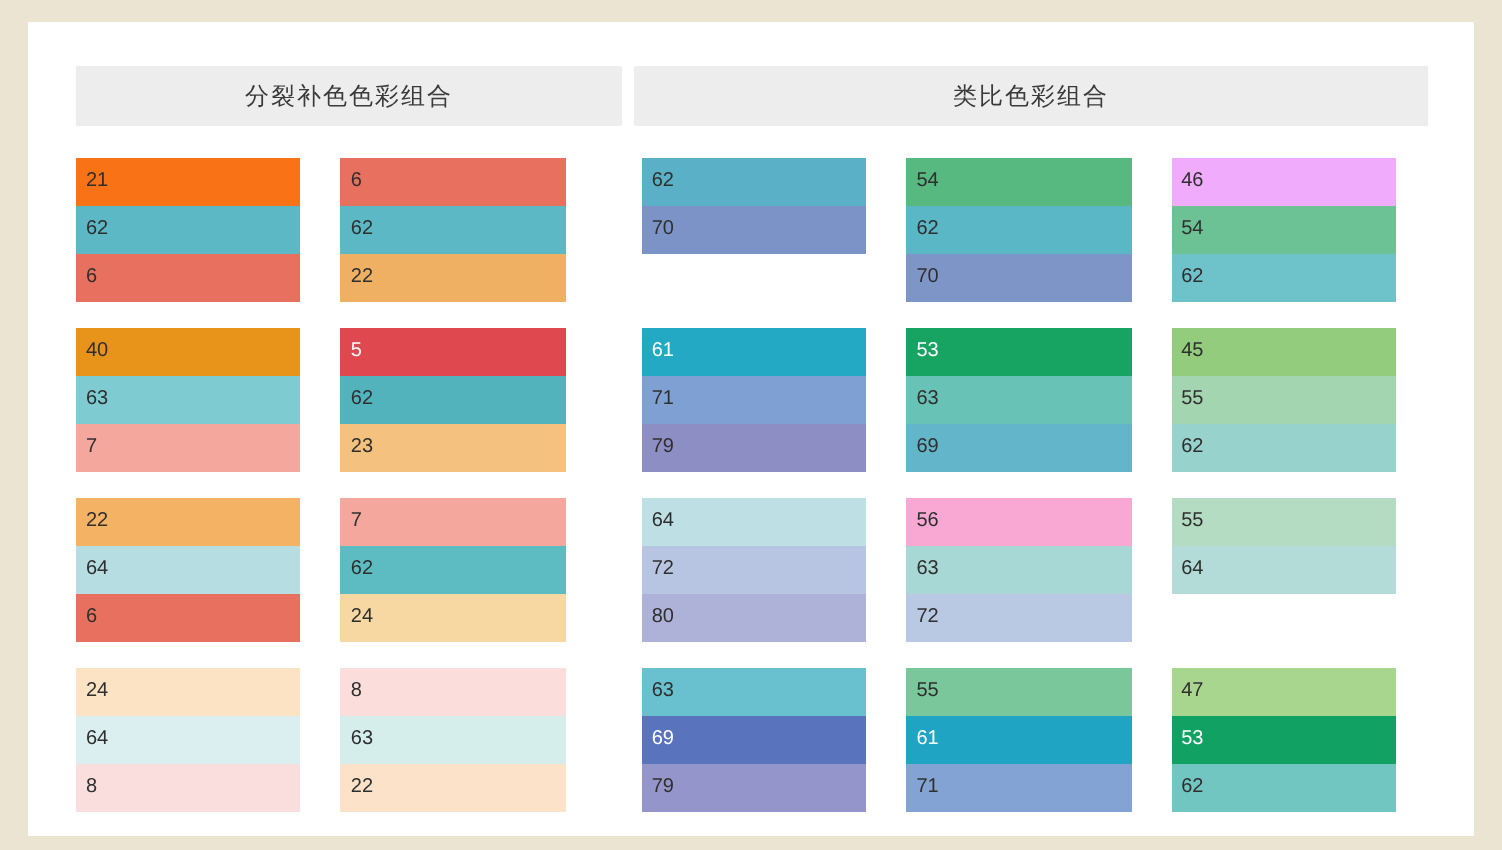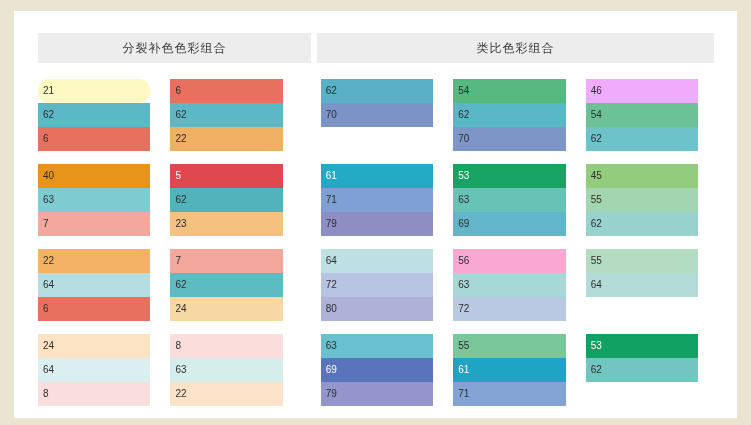--- a/index.html
+++ b/index.html
@@ -93,21 +93,21 @@
       <span>分裂补色色彩组合</span>
     </div>
     <div class="hdr hdr-right">
       <span>类比色彩组合</span>
     </div>
   </div>
 
   <div class="grid" id="grid">
       <div class="row">
         <div class="swatch-set">
-          <div class="swatch" style="background: #fef9c3; border-radius: 11px;">
+          <div class="swatch" style="background: #f97316;">
             <span class="num">21</span>
           </div>
           <div class="swatch" style="background: rgb(92, 184, 196);">
             <span class="num">62</span>
           </div>
           <div class="swatch" style="background: rgb(232, 112, 95);">
             <span class="num">6</span>
           </div>
         </div>
         <div class="swatch-set gap-big" style="margin-right: 38px;">
@@ -302,20 +302,23 @@
             <span class="num">55</span>
           </div>
           <div class="swatch" style="background: rgb(31, 165, 195);">
             <span class="num light">61</span>
           </div>
           <div class="swatch" style="background: rgb(131, 163, 212);">
             <span class="num">71</span>
           </div>
         </div>
         <div class="swatch-set">
+          <div class="swatch" style="background: rgb(169, 214, 143);">
+            <span class="num">47</span>
+          </div>
           <div class="swatch" style="background: rgb(17, 161, 99);">
             <span class="num light">53</span>
           </div>
           <div class="swatch" style="background: rgb(113, 198, 194);">
             <span class="num">62</span>
           </div>
         </div>
       </div>
     </div>
 

